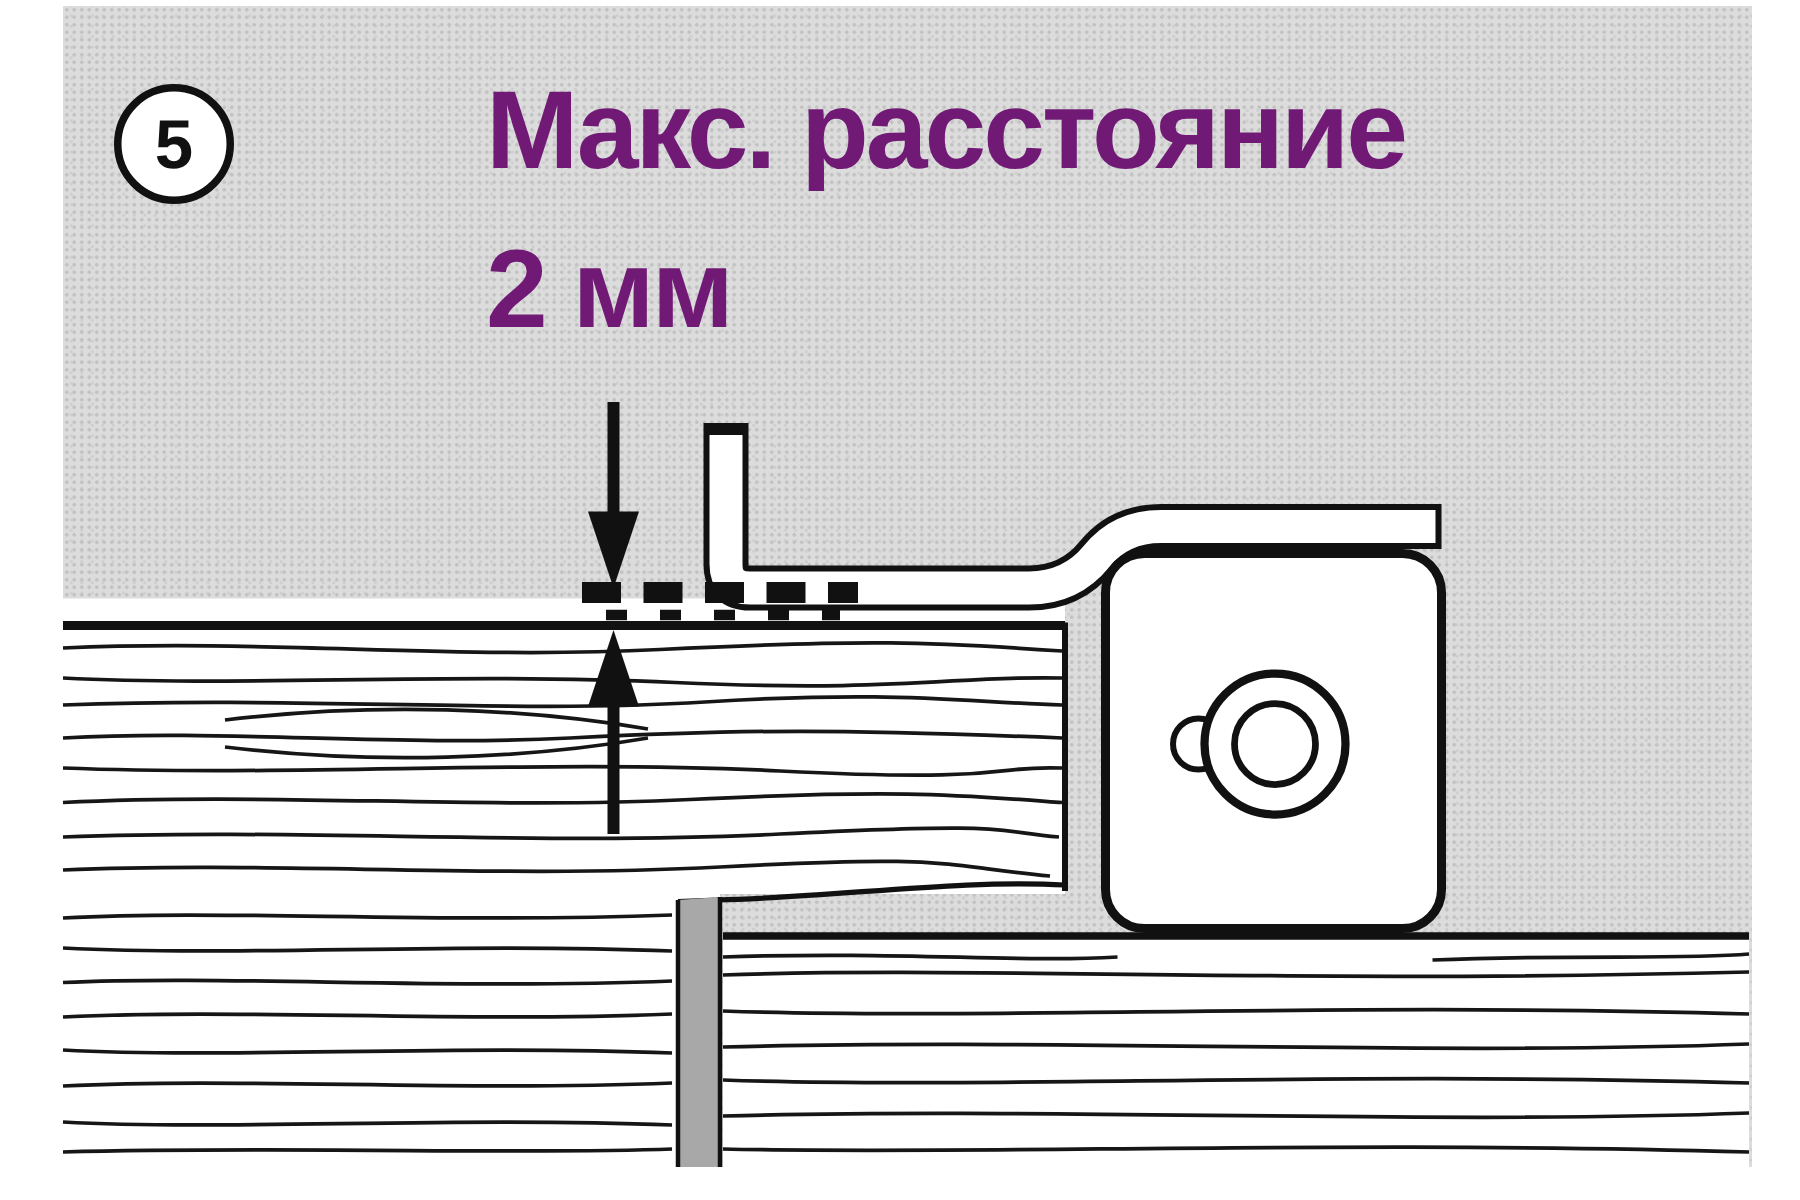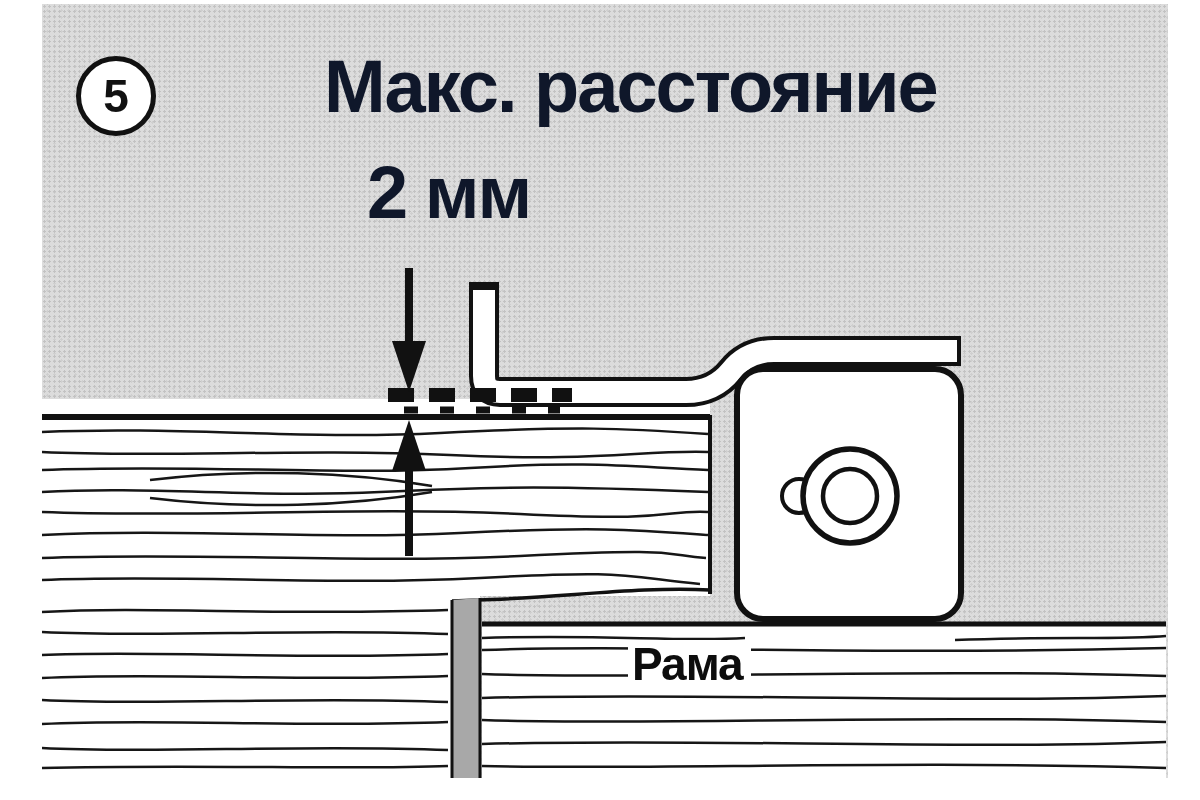--- a/index.html
+++ b/index.html
@@ -22,23 +22,23 @@
   svg.diagram{position:absolute;left:0;top:0;}
   .step-badge{
     position:absolute;left:76px;top:56px;
     width:70px;height:70px;border:5px solid #111;border-radius:50%;
     background:#fff;display:flex;align-items:center;justify-content:center;
     font-size:46px;font-weight:600;color:#111;
   }
   .title{
     position:absolute;left:324px;top:50px;
     font-size:74px;font-weight:700;letter-spacing:-2px;
-    color:#0f172a;line-height:1.0;white-space:nowrap;
+    color:#701a75;line-height:1.0;white-space:nowrap;
   }
-  .title .line2{display:block;margin-top:32px;margin-left:43px;}
+  .title .line2{display:block;margin-top:32px;}
   .part-label{
     position:absolute;
     font-size:46px;font-weight:700;letter-spacing:-1px;color:#0d0d0d;
     background:#ffffff;padding:0 8px 2px 4px;line-height:1.05;white-space:nowrap;
   }
   .label-sash{left:450px;top:474px;}
   .label-frame{left:628px;top:640px;}
 </style>
 </head>
 <body>
@@ -128,15 +128,14 @@
 
   <div class="step-badge">
     <span>5</span>
   </div>
 
   <div class="title">
     <span>Макс. расстояние</span>
     <span class="line2">2 мм</span>
   </div>
 
-  <div class="part-label label-frame">Рама</div>
 
 </div>
 
 </body></html>

